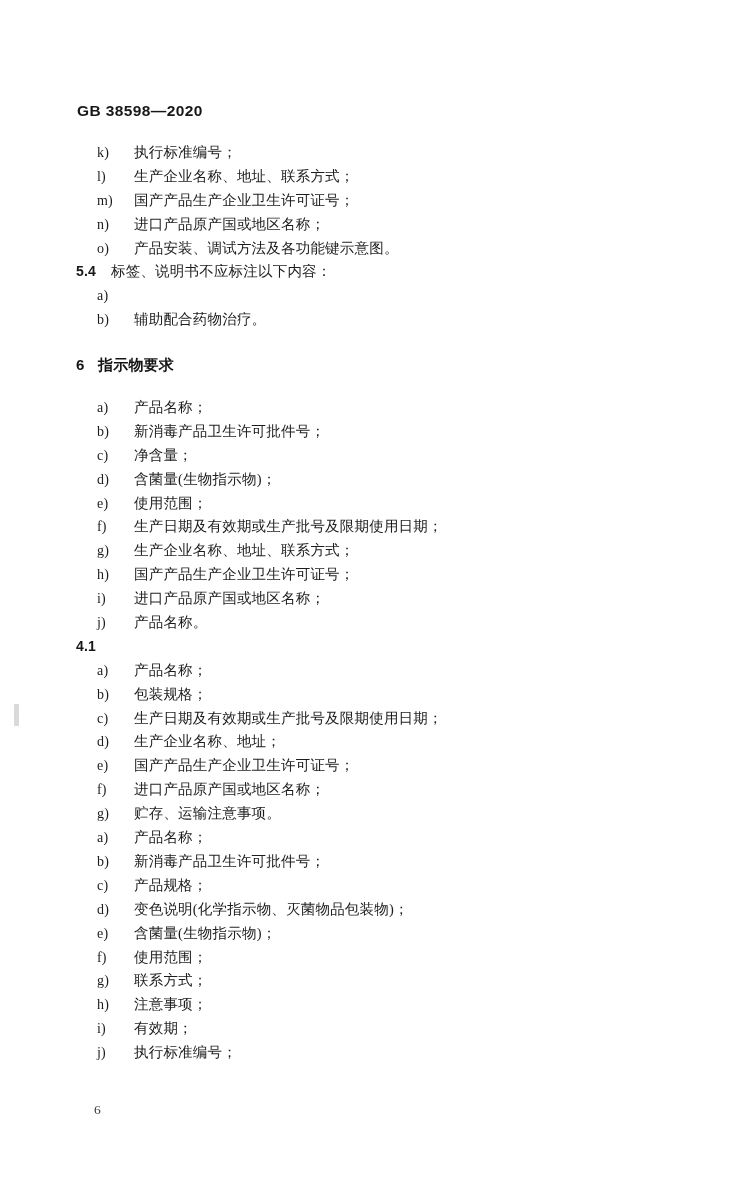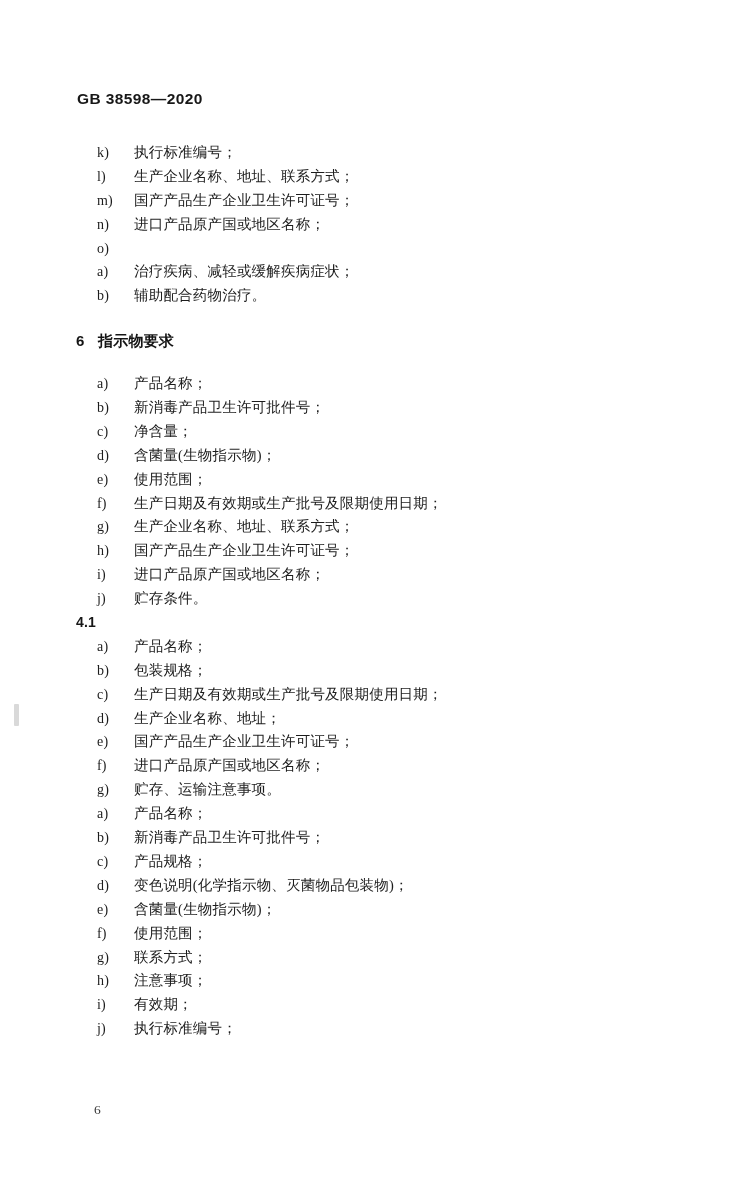--- a/index.html
+++ b/index.html
@@ -13,21 +13,21 @@
     overflow: hidden;
   }
   .page {
     position: absolute;
     inset: 0;
     background: #ffffff;
   }
   .page-header {
     position: absolute;
     left: 77px;
-    top: 90px;
+    top: 102px;
     font-family: "Liberation Sans", "DejaVu Sans", sans-serif;
     font-weight: 700;
     font-size: 15.5px;
     letter-spacing: 0.4px;
     color: #171717;
   }
   .doc {
     position: absolute;
     left: 76px;
     top: 141px;
@@ -106,24 +106,28 @@
       <div class="line item">
         <span class="num">m)</span>
         <span class="txt">国产产品生产企业卫生许可证号；</span>
       </div>
       <div class="line item">
         <span class="num">n)</span>
         <span class="txt">进口产品原产国或地区名称；</span>
       </div>
       <div class="line item">
         <span class="num">o)</span>
-      </div>
-      <div class="line item">
-        <span class="num">a)</span>
-        <span class="txt">治疗疾病、减轻或缓解疾病症状；</span>
+        <span class="txt">产品安装、调试方法及各功能键示意图。</span>
+      </div>
+      <div class="line clause">
+        <span class="num">5.4</span>
+        <span class="txt">标签、说明书不应标注以下内容：</span>
+      </div>
+      <div class="line item">
+        <span class="num">a)</span>
       </div>
       <div class="line item">
         <span class="num">b)</span>
         <span class="txt">辅助配合药物治疗。</span>
       </div>
       <div class="line heading">
         <span class="num">6</span>
         <span class="txt">指示物要求</span>
       </div>
       <div class="line item">
@@ -157,21 +161,21 @@
       <div class="line item">
         <span class="num">h)</span>
         <span class="txt">国产产品生产企业卫生许可证号；</span>
       </div>
       <div class="line item">
         <span class="num">i)</span>
         <span class="txt">进口产品原产国或地区名称；</span>
       </div>
       <div class="line item">
         <span class="num">j)</span>
-        <span class="txt">贮存条件。</span>
+        <span class="txt">产品名称。</span>
       </div>
       <div class="line clause">
         <span class="num">4.1</span>
       </div>
       <div class="line item">
         <span class="num">a)</span>
         <span class="txt">产品名称；</span>
       </div>
       <div class="line item">
         <span class="num">b)</span>

